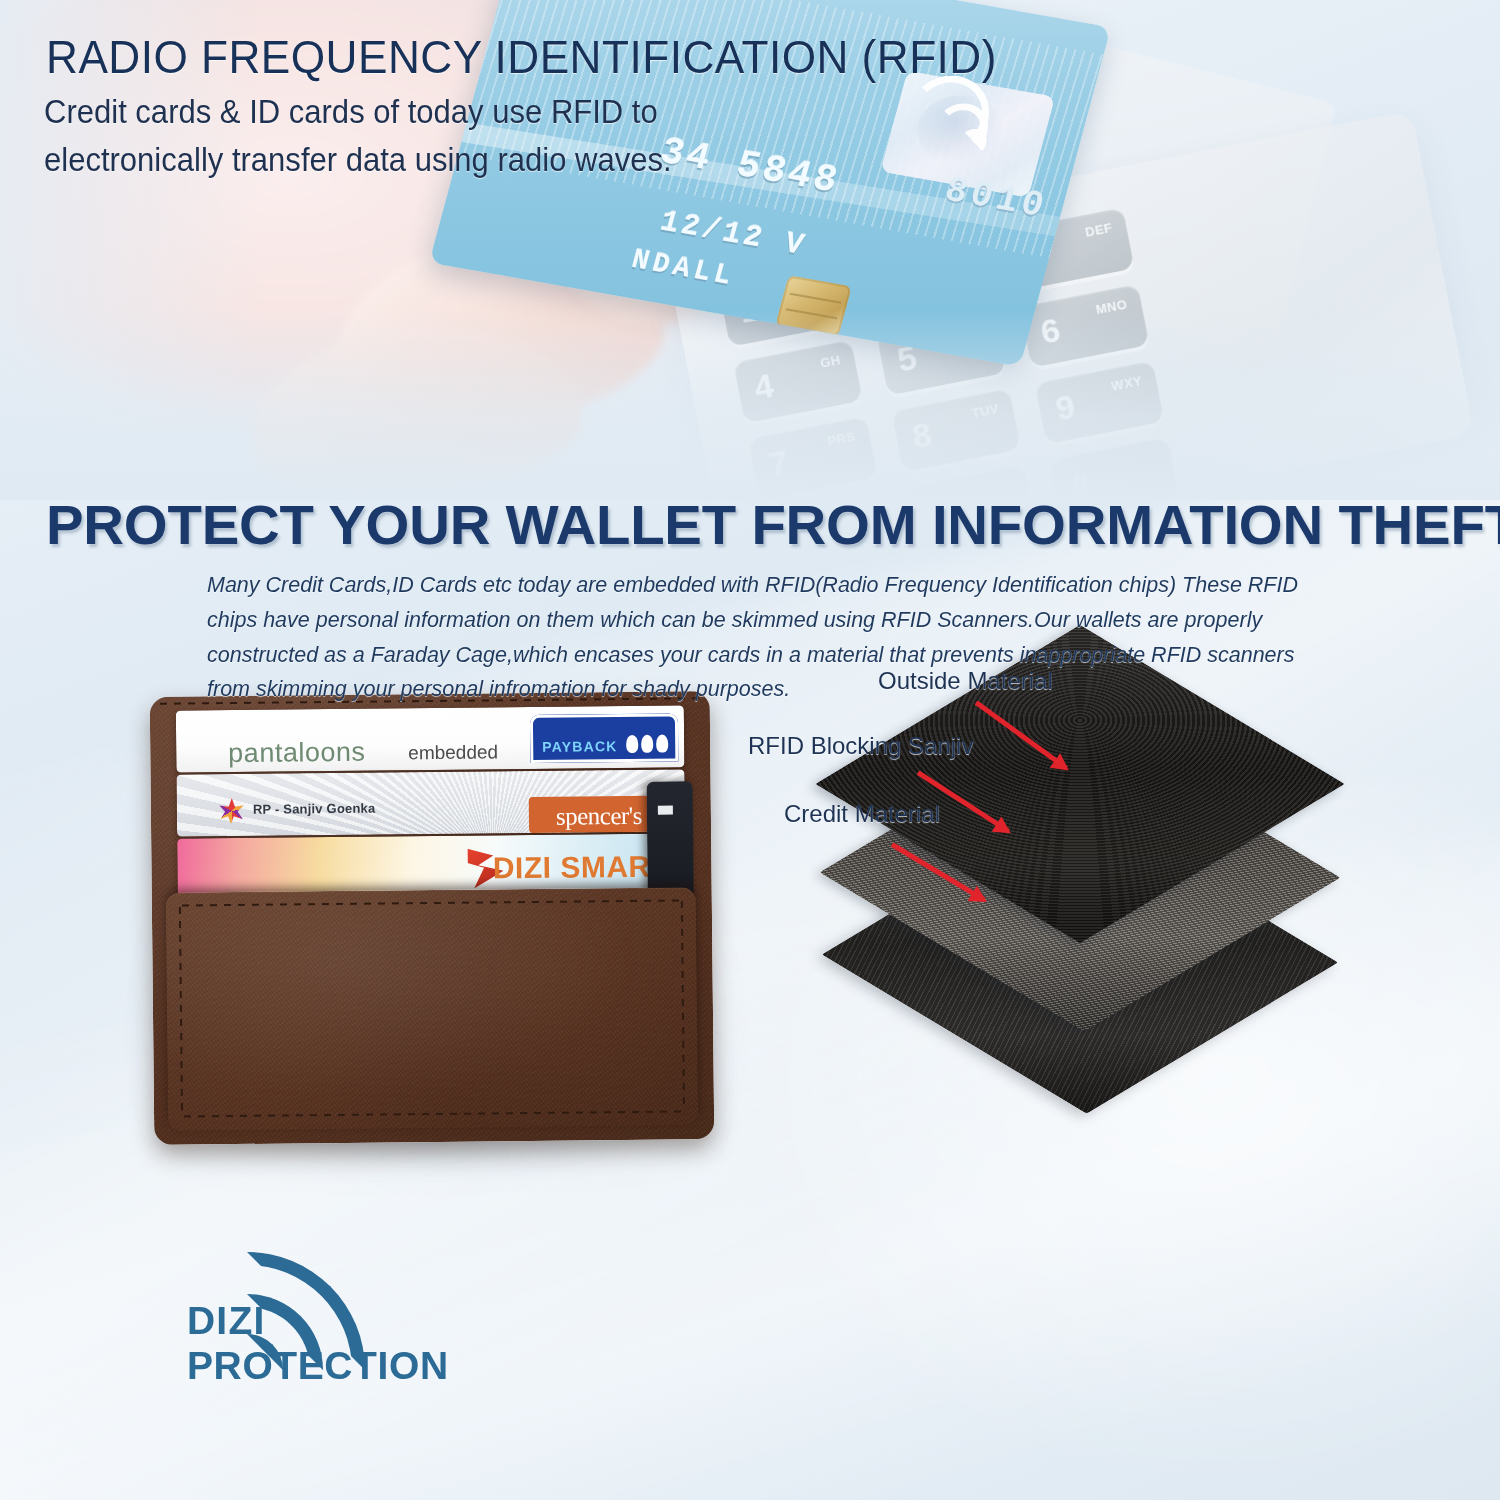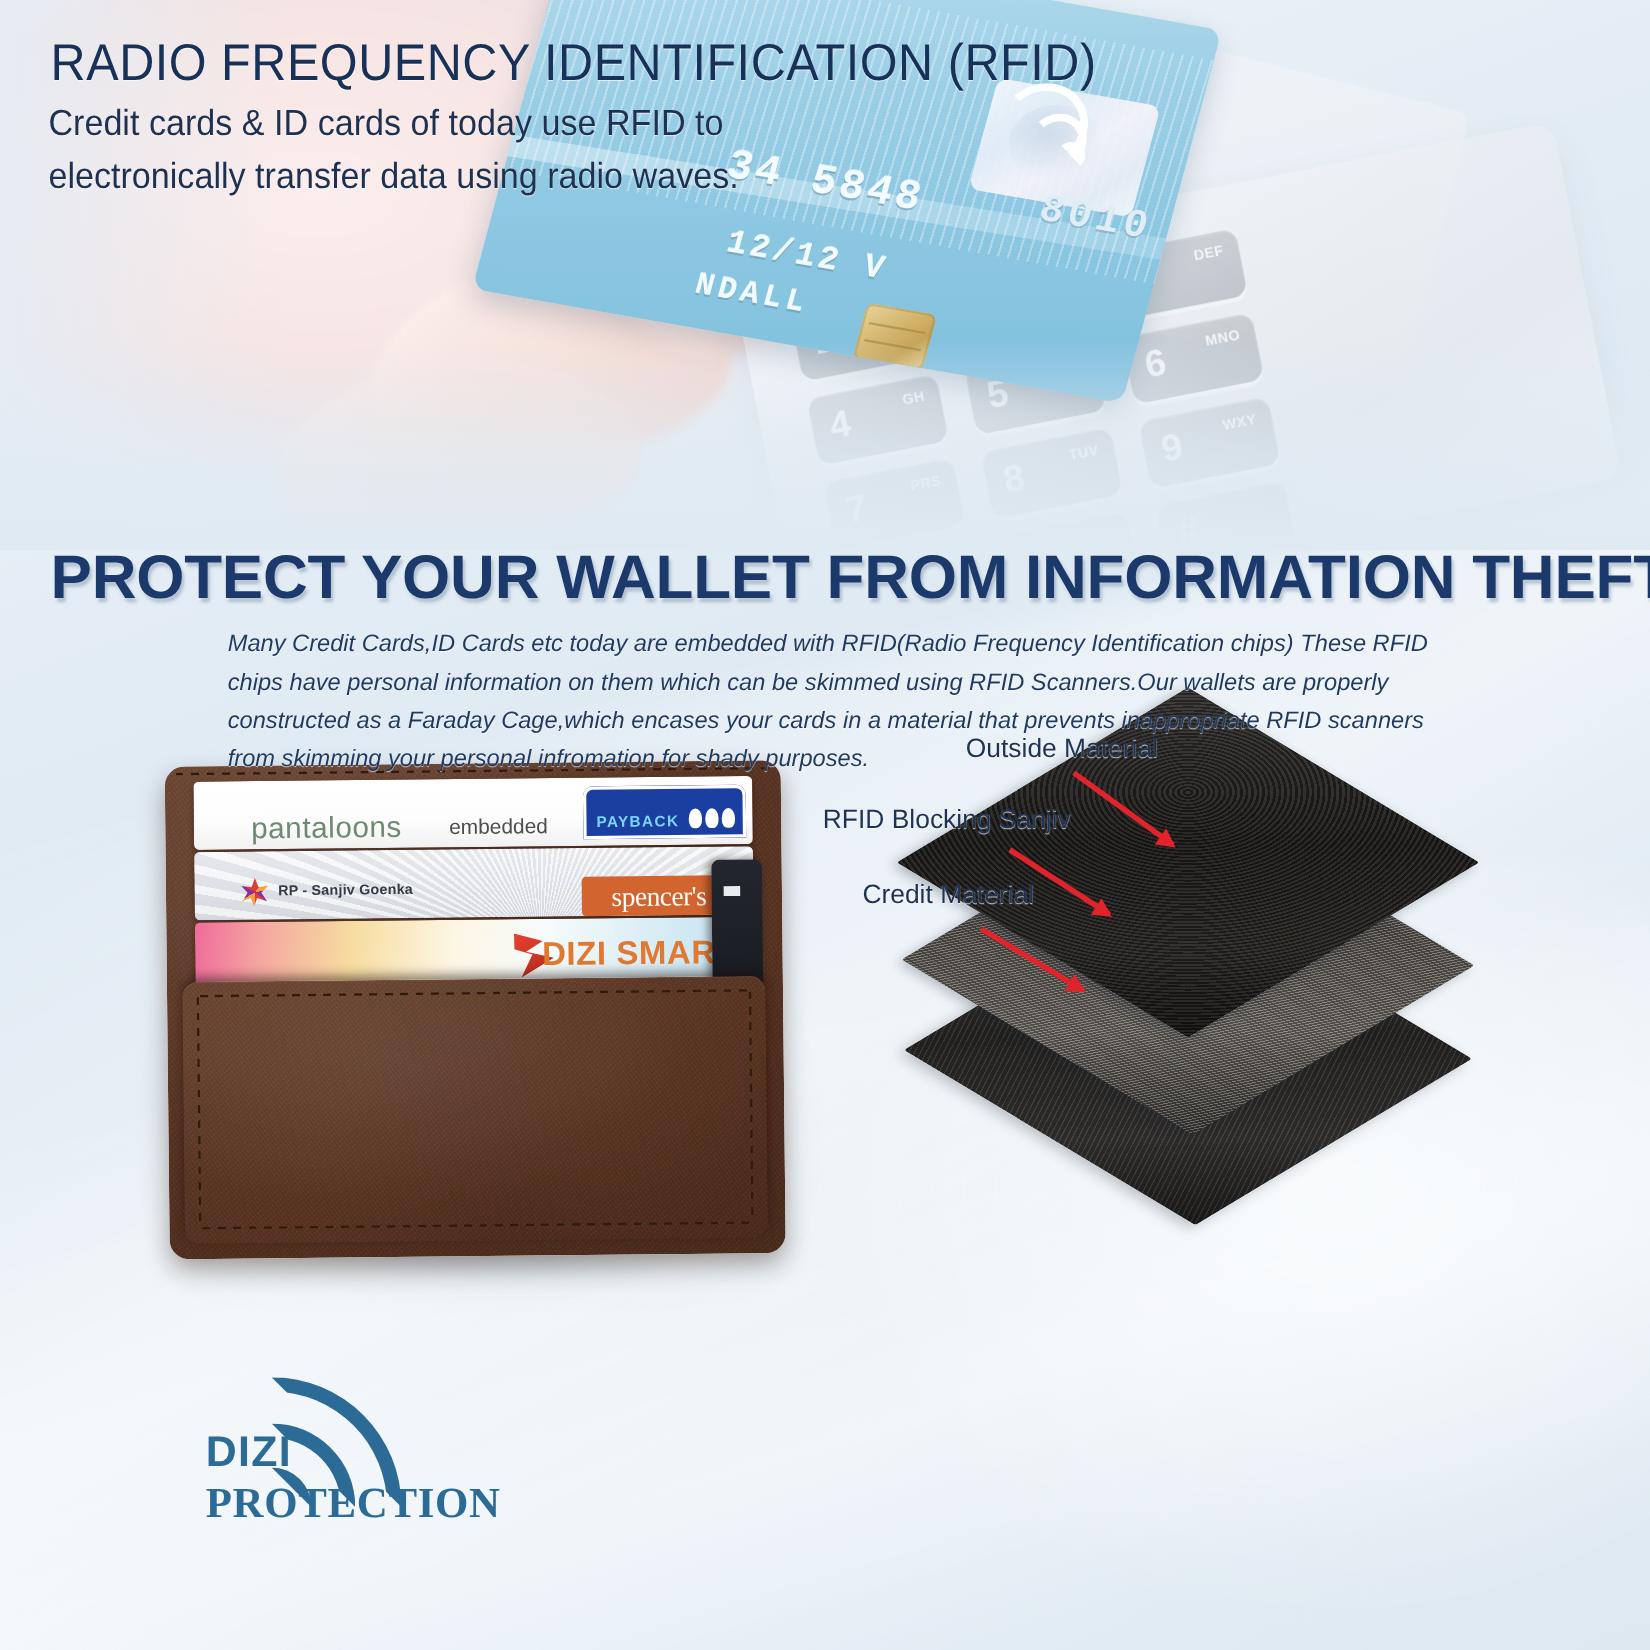--- a/index.html
+++ b/index.html
@@ -398,21 +398,21 @@
   }
   .rfid-arcs .r1 { width:36px;  height:36px; }
   .rfid-arcs .r2 { width:76px;  height:76px; }
   .rfid-arcs .r3 { width:118px; height:118px; }
   .rfid-word {
     position:absolute; left:0; top:47px; font-size:39px; font-weight:bold; color:#2b6b96;
     letter-spacing:1.2px; font-family:"Liberation Sans",sans-serif;
   }
   .rfid-word2 {
     position:absolute; left:0; top:92px; font-size:39px; font-weight:bold; color:#2b6b96;
-    letter-spacing:.6px; font-family:Liberation Serif, serif;
+    letter-spacing:.6px; font-family:Liberation Sans, sans-serif;
   }
 </style>
 </head>
 <body>
 
 <div class="canvas">
 
   <div class="bg-base"></div>
   <div class="bg-fabric-fold"></div>
   <div class="bg-fabric-fold2"></div>

